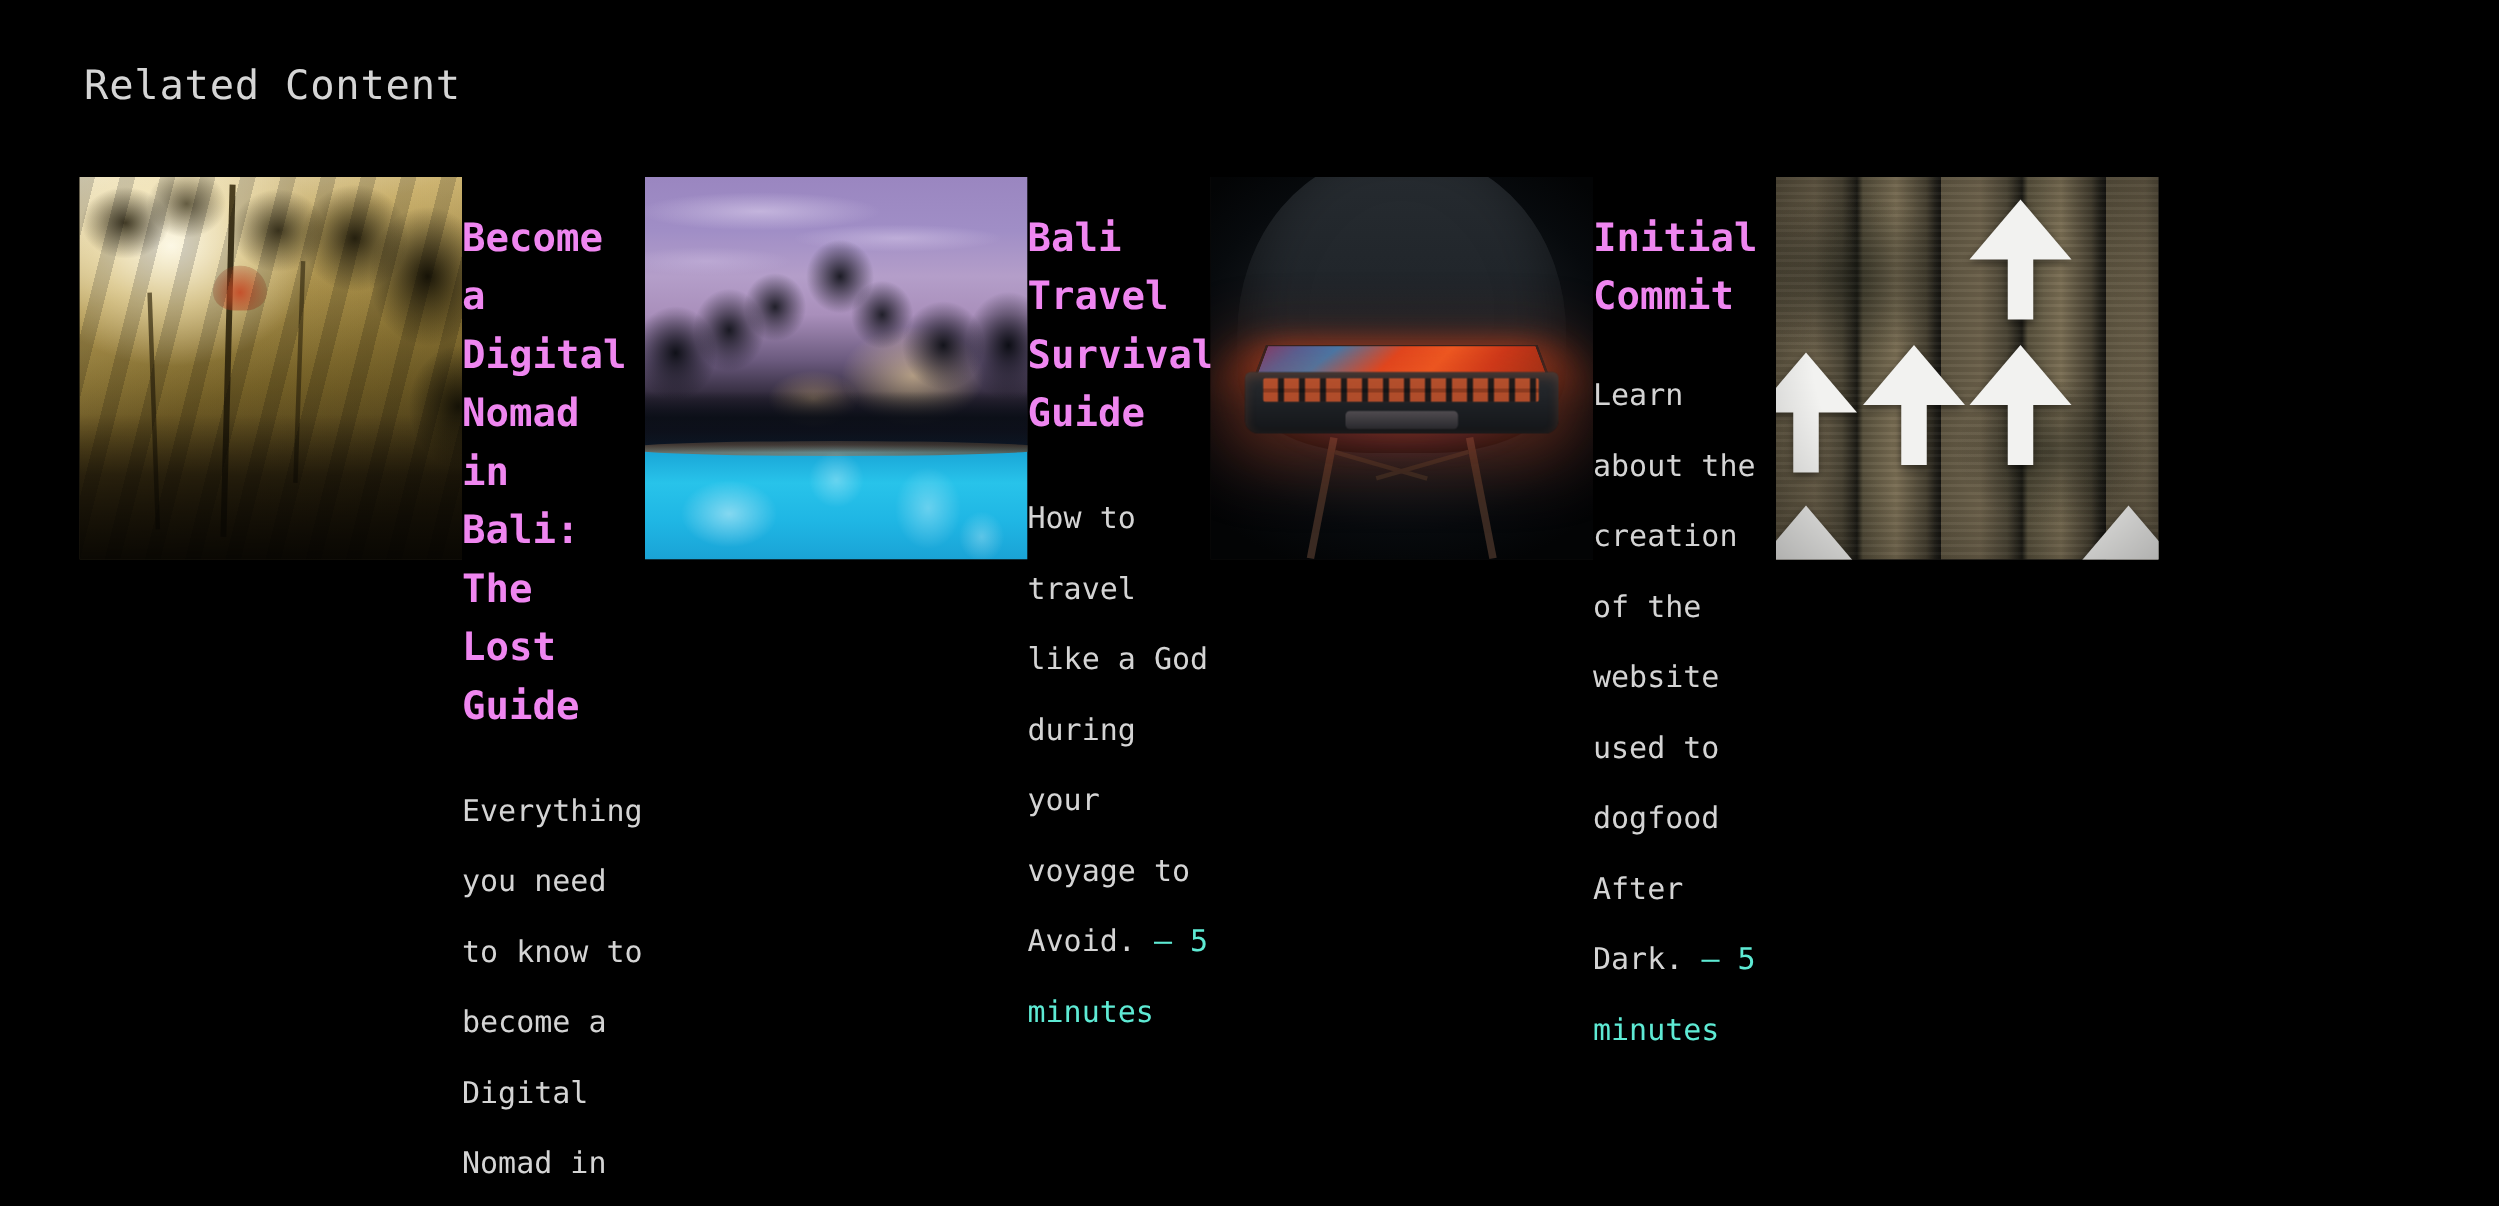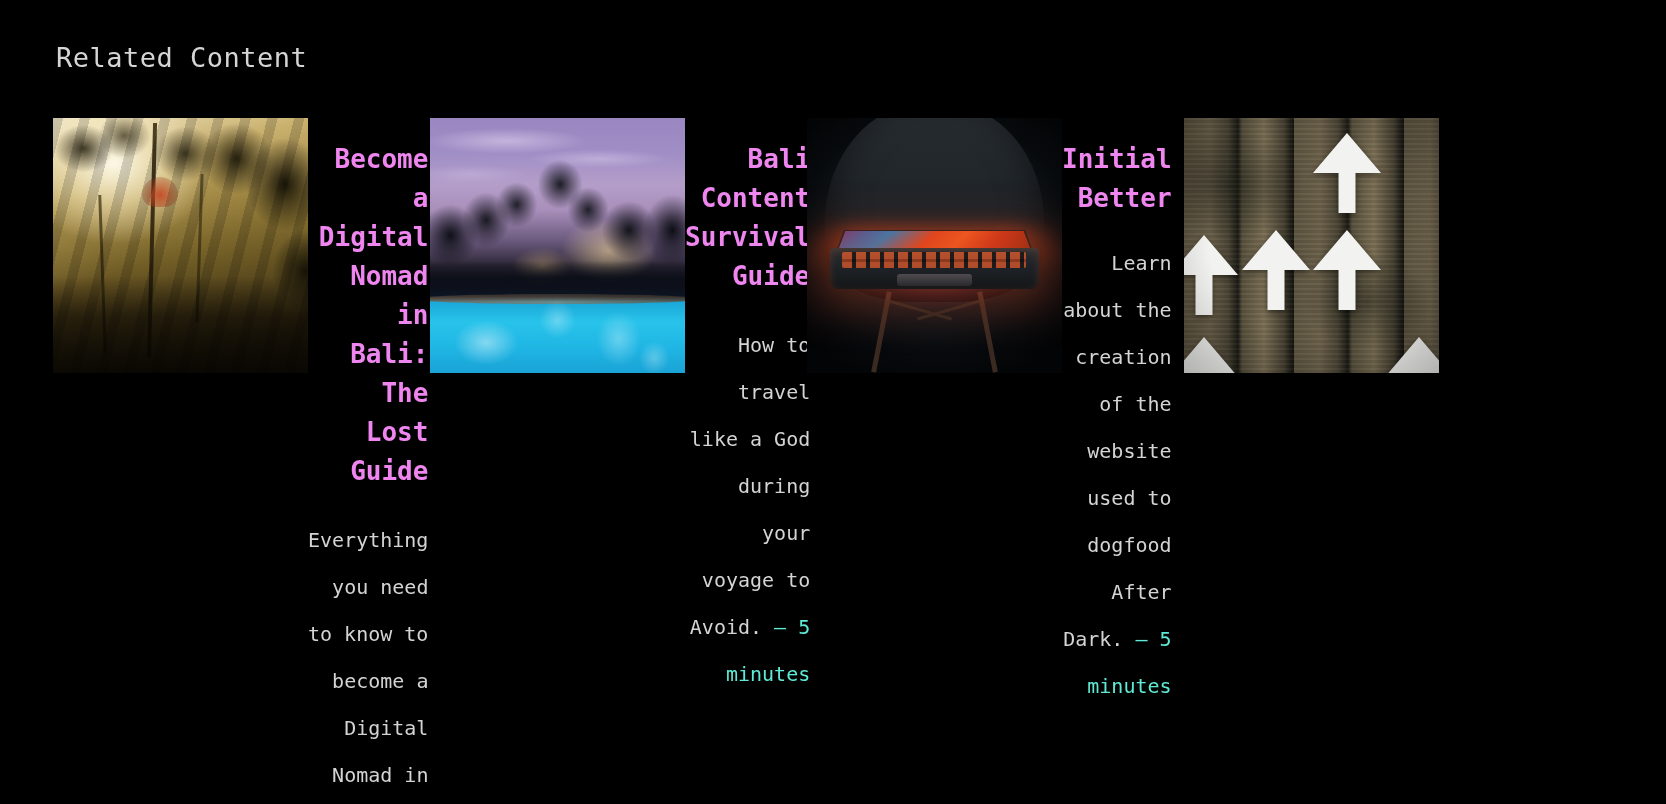--- a/index.html
+++ b/index.html
@@ -17,21 +17,20 @@
     color: #d8d8d8;
     -webkit-font-smoothing: antialiased;
   }
 
   .page {
     width: 1666px;
     height: 804px;
     background: #000000;
     padding: 0;
     position: relative;
-    text-align: right;
   }
 
   .section-title {
     position: absolute;
     left: 56px;
     top: 38px;
     font-size: 27px;
     line-height: 40px;
     letter-spacing: 0.5px;
     color: #d5d5d5;
@@ -342,21 +341,21 @@
     </article>
 
     <article class="card">
       <div class="card-thumb">
         <div class="thumb-art art-pool">
           <div class="pool-edge"></div>
           <div class="pool-shimmer"></div>
         </div>
       </div>
       <div class="card-body">
-        <h3 class="card-title">Bali Content Survival Guide</h3>
+        <h3 class="card-title">Bali Travel Survival Guide</h3>
         <p class="card-desc">
           <span>How to travel like a God during your voyage to Avoid.</span>
           <span class="card-duration">– 5 minutes</span>
         </p>
       </div>
     </article>
 
     <article class="card">
       <div class="card-thumb">
         <div class="thumb-art art-laptop">
@@ -369,21 +368,21 @@
           </div>
           <div class="laptop-glow"></div>
           <div class="laptop-screen"></div>
           <div class="laptop-base">
             <div class="laptop-keys"></div>
             <div class="laptop-pad"></div>
           </div>
         </div>
       </div>
       <div class="card-body">
-        <h3 class="card-title">Initial Better</h3>
+        <h3 class="card-title">Initial Commit</h3>
         <p class="card-desc">
           <span>Learn about the creation of the website used to dogfood After Dark.</span>
           <span class="card-duration">– 5 minutes</span>
         </p>
       </div>
     </article>
 
     <article class="card">
       <div class="card-thumb">
         <div class="thumb-art art-wood">

